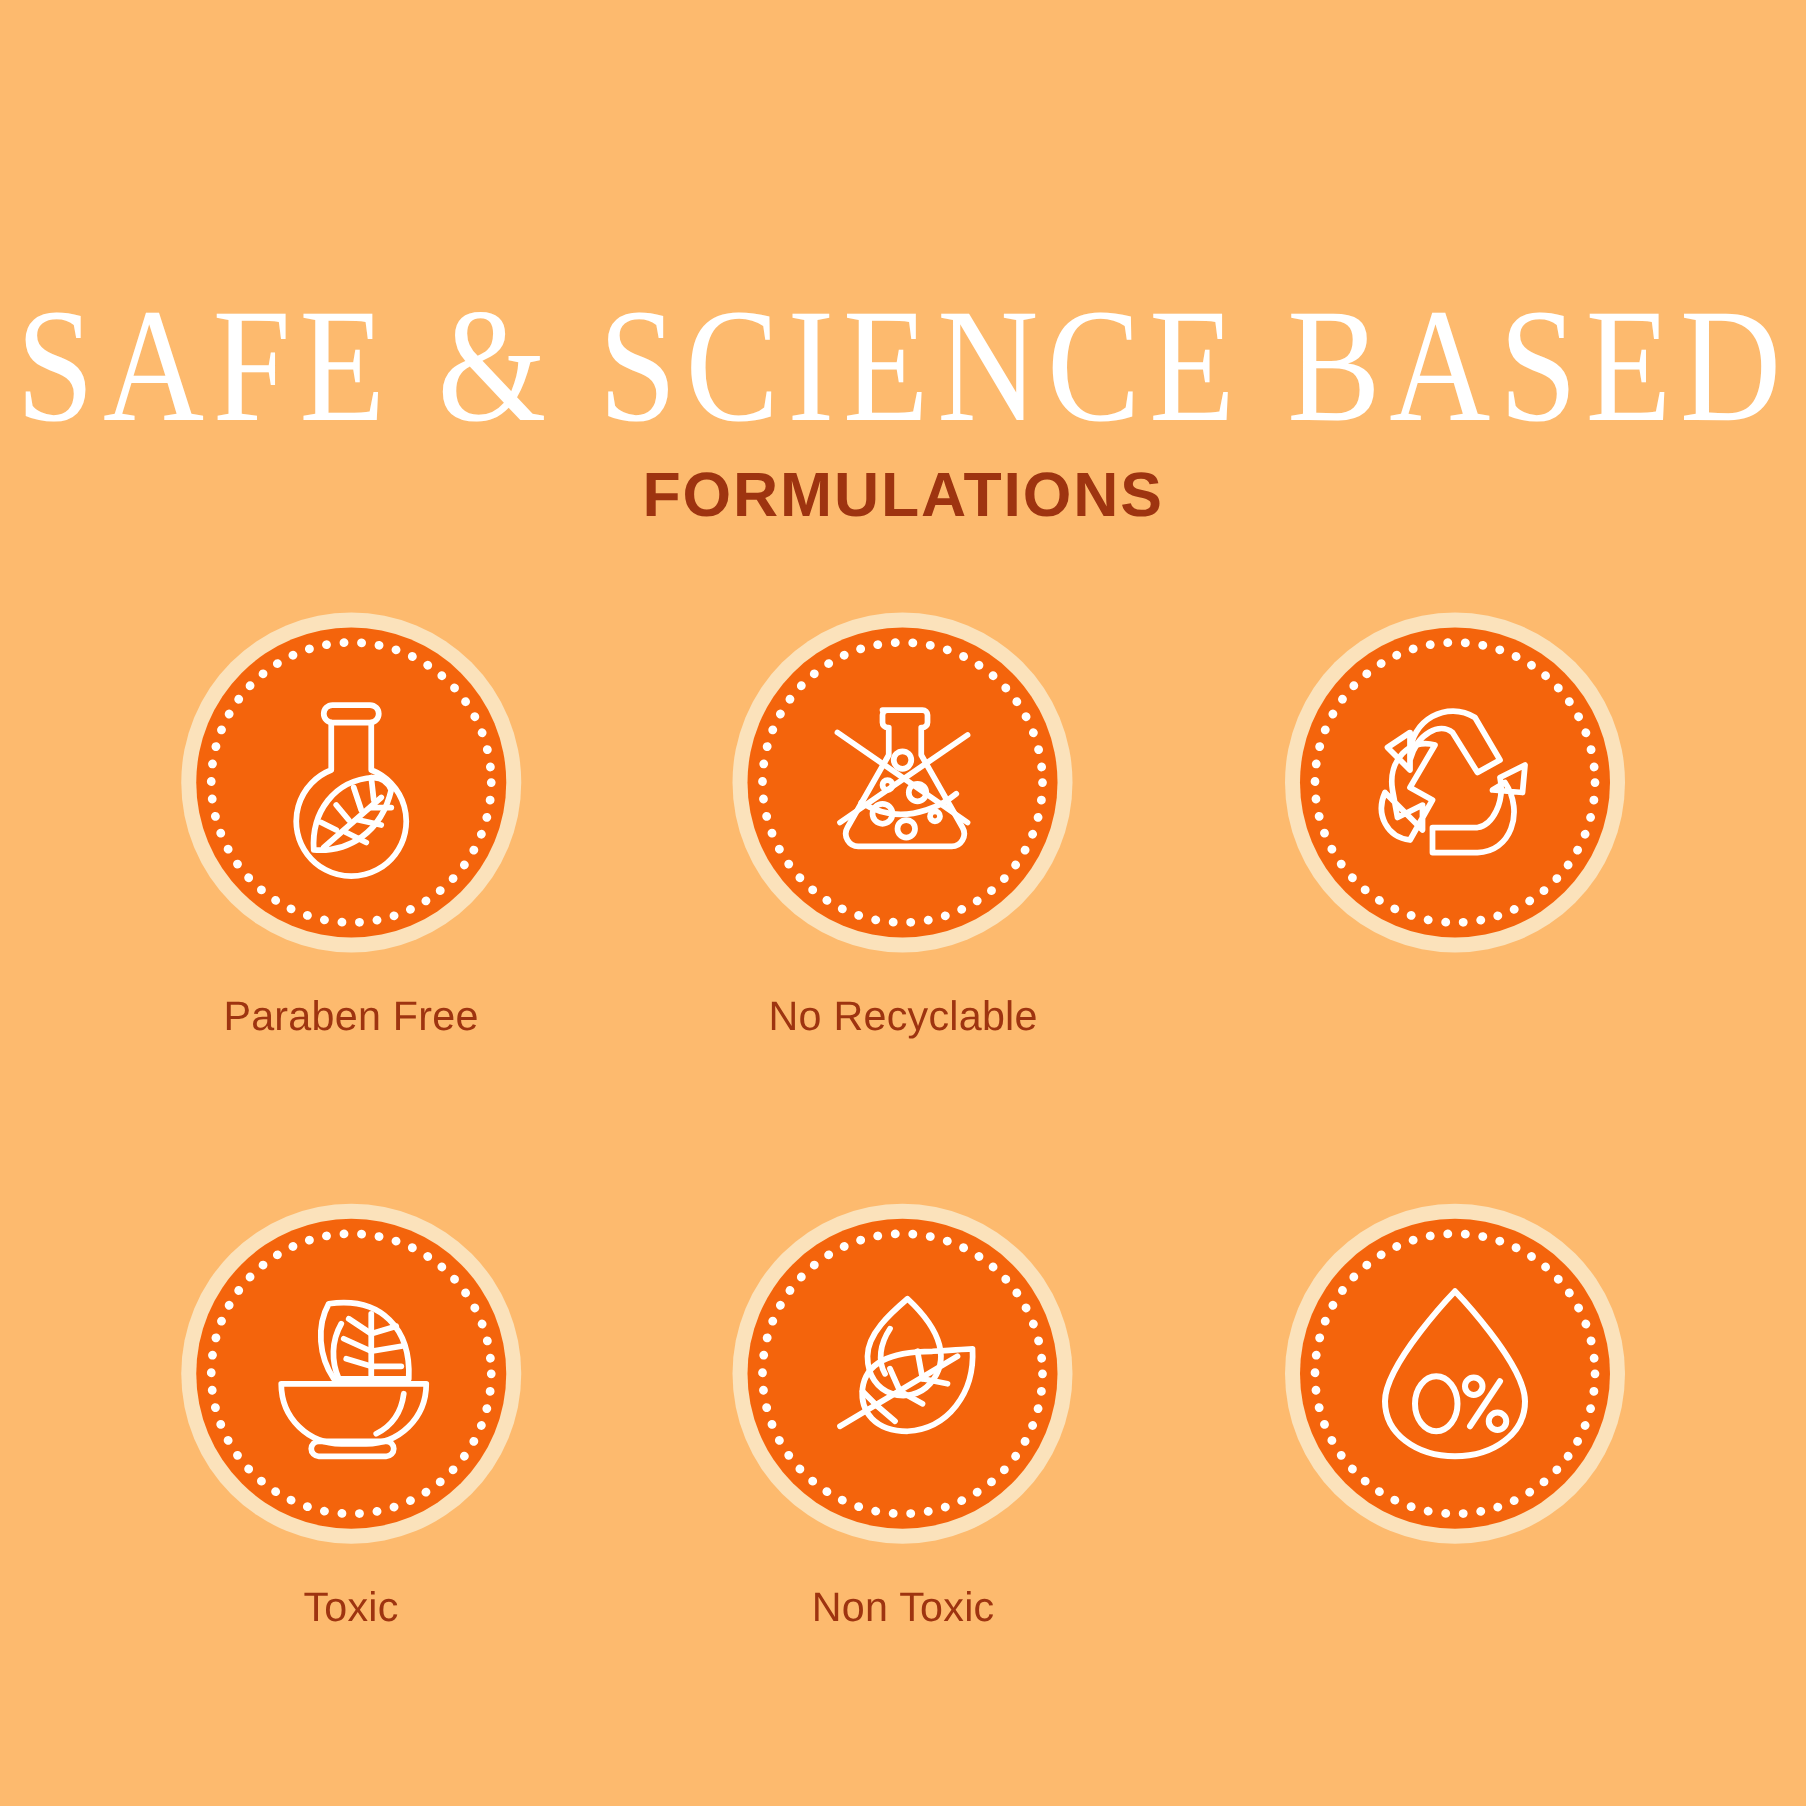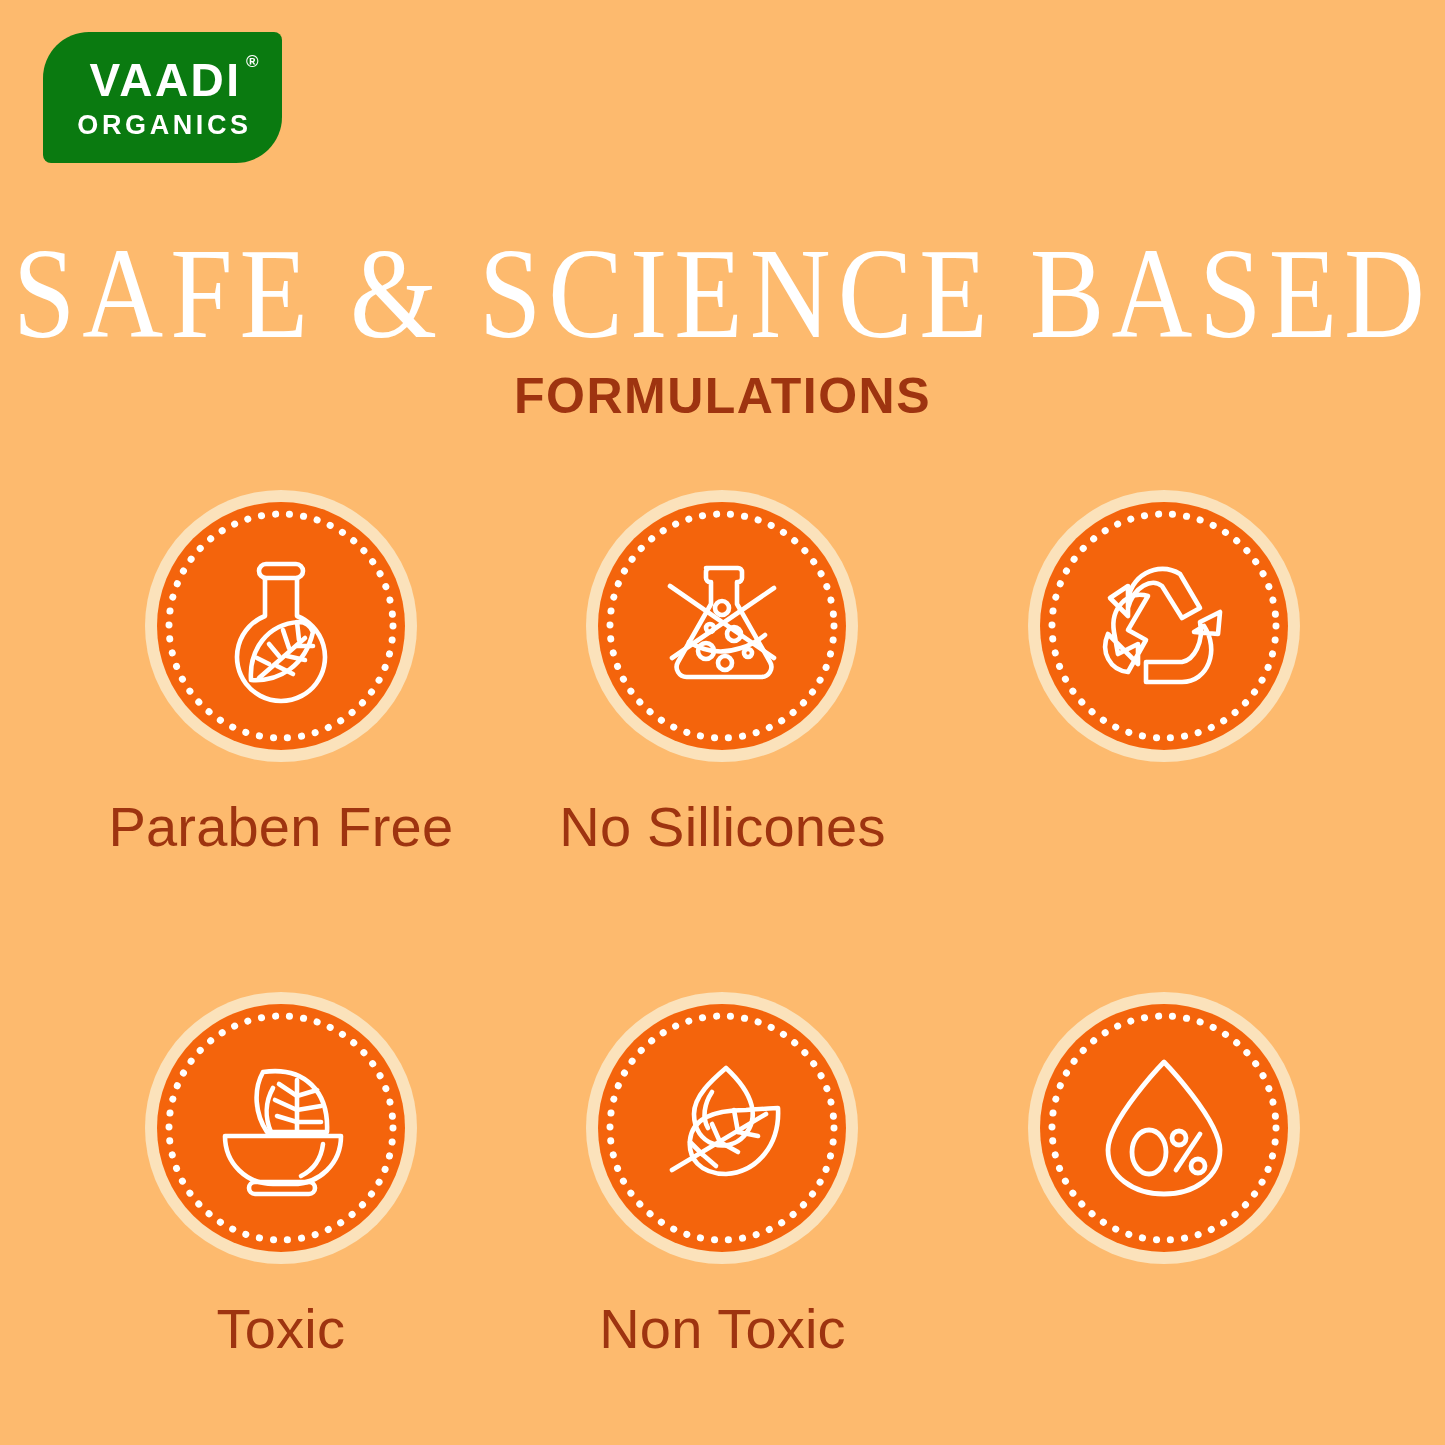--- a/index.html
+++ b/index.html
@@ -142,39 +142,32 @@
     width: 160px;
     height: 160px;
   }
   .glyph svg { display: block; width: 160px; height: 160px; }
 
   .label {
     margin-top: 30px;
     text-align: left;
     color: #9E3410;
     font-family: "Liberation Sans", sans-serif;
-    font-size: 56px;
+    font-size: 33px;
     font-weight: 400;
     line-height: 1.25;
     letter-spacing: 0.2px;
     white-space: pre-line;
   }
 </style>
 </head>
 <body>
 
 <div class="page">
 
-  <div class="logo">
-    <div class="logo-line1">
-      <span>VAADI</span>
-      <span class="logo-reg">®</span>
-    </div>
-    <div class="logo-line2">ORGANICS</div>
-  </div>
 
   <div class="headline">SAFE &amp; SCIENCE BASED</div>
   <div class="subhead">FORMULATIONS</div>
 
   <div class="grid">
 
     <div class="cell">
       <div class="badge">
         <div class="badge-inner">
           <svg class="dots" viewBox="0 0 248 248">
@@ -215,21 +208,21 @@
               <circle cx="92" cy="88" r="7"></circle>
               <circle cx="64" cy="105" r="8"></circle>
               <circle cx="83" cy="117" r="7"></circle>
               <circle cx="106" cy="107" r="4"></circle>
               <path d="M28 40 L132 112"></path>
               <path d="M132 42 L30 112"></path>
             </svg>
           </span>
         </div>
       </div>
-      <div class="label">No Sillicones</div>
+      <div class="label">No Recyclable</div>
     </div>
 
     <div class="cell">
       <div class="badge">
         <div class="badge-inner">
           <svg class="dots" viewBox="0 0 248 248">
             <circle cx="124" cy="124" r="112" fill="none" stroke="#FFFFFF" stroke-width="7" stroke-linecap="round" stroke-dasharray="0.1 14"></circle>
           </svg>
           <span class="glyph">
             <svg viewBox="0 0 160 160" fill="none" stroke="#FFFFFF" stroke-width="4.6" stroke-linecap="round" stroke-linejoin="round">

